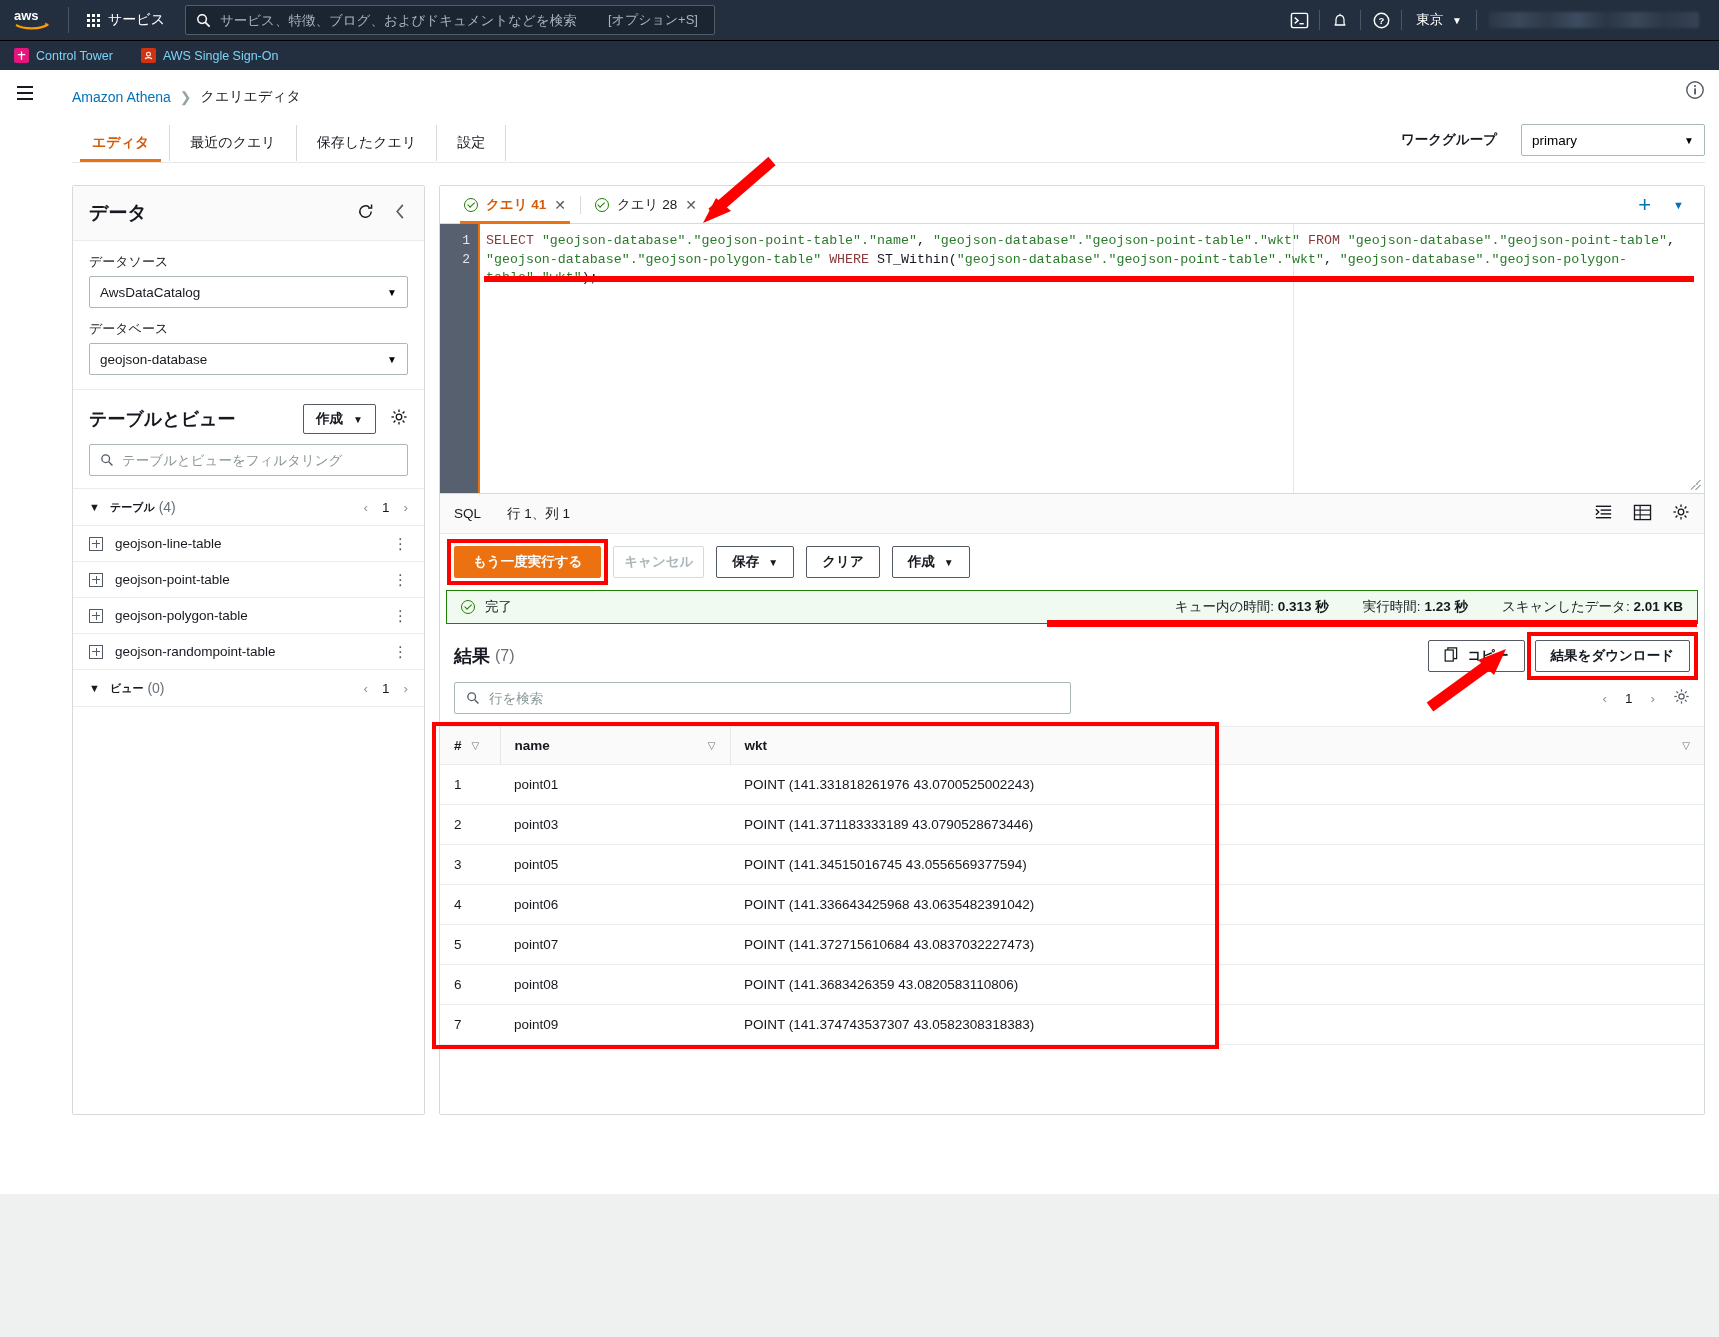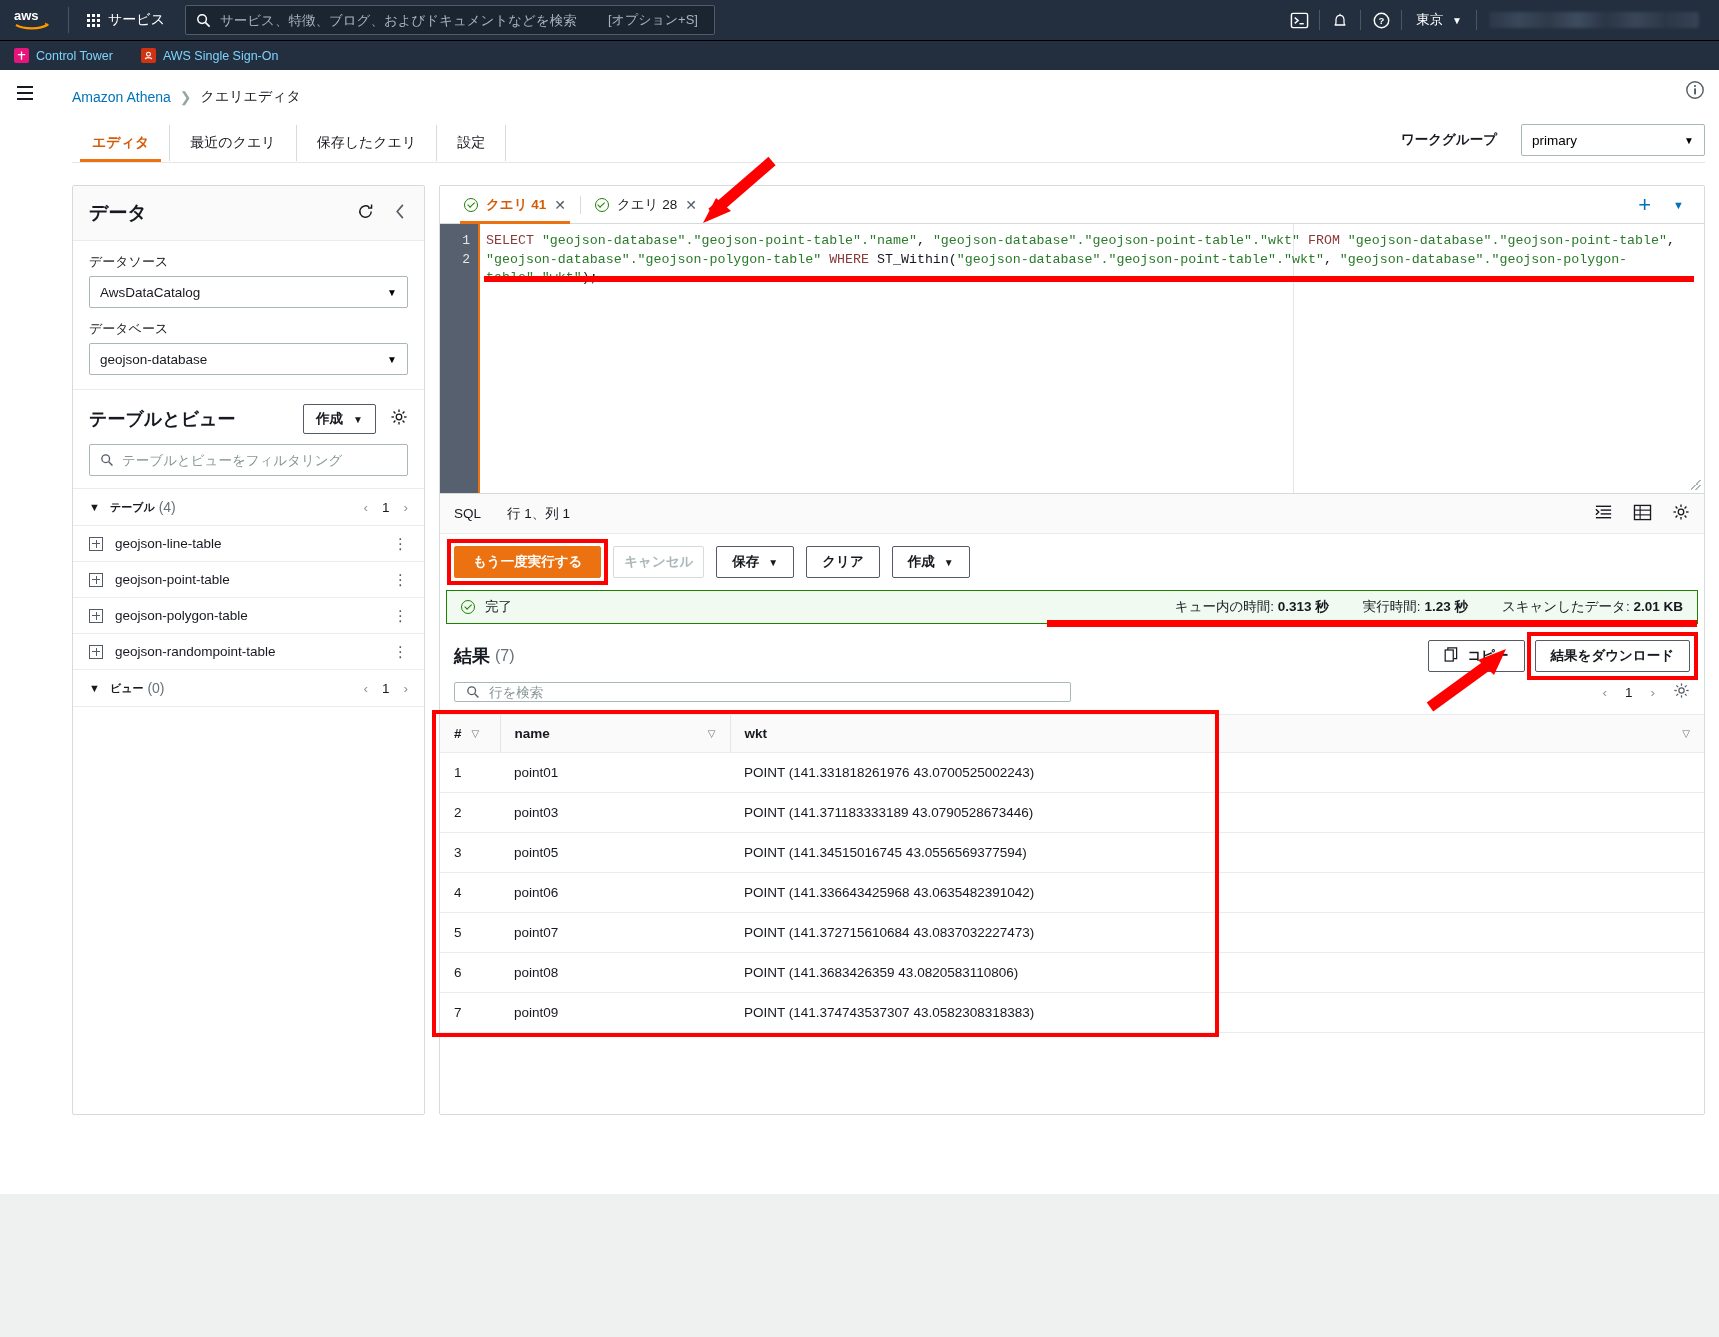--- a/index.html
+++ b/index.html
@@ -247,21 +247,21 @@
   .res-count { font-size: 16px; color: #687078; font-weight: normal; }
   .res-actions { margin-left: auto; display: flex; align-items: center; gap: 10px; }
   .hl-dl { position: relative; }
   .hl-dl::after {
     content:""; position:absolute; left:-8px; top:-8px; right:-8px; bottom:-8px;
     border: 4px solid #ff0000; pointer-events: none;
   }
 
   .search-row { display: flex; align-items: center; padding: 0 14px 12px 14px; gap: 14px; }
   .row-search {
-    width: 617px; height: 20px; border: 1px solid #aab7b8; border-radius: 2px;
+    width: 617px; height: 32px; border: 1px solid #aab7b8; border-radius: 2px;
     display: flex; align-items: center; gap: 9px; padding: 0 11px; background: #fff;
   }
   .row-search input { border: none; outline: none; font-size: 13.5px; flex: 1; font-family: inherit; }
   .row-search input::placeholder { color: #879596; }
   .res-pager { margin-left: auto; display: flex; align-items: center; gap: 18px; font-size: 13.5px; color: #545b64; }
 
   .res-table { width: 100%; border-collapse: collapse; position: relative; }
   .res-table th {
     text-align: left; font-size: 13.5px; font-weight: bold; color: #16191f; padding: 11px 0;
     border-top: 1px solid #e9ebed; border-bottom: 1px solid #e9ebed; background: #fafafa; white-space: nowrap;

